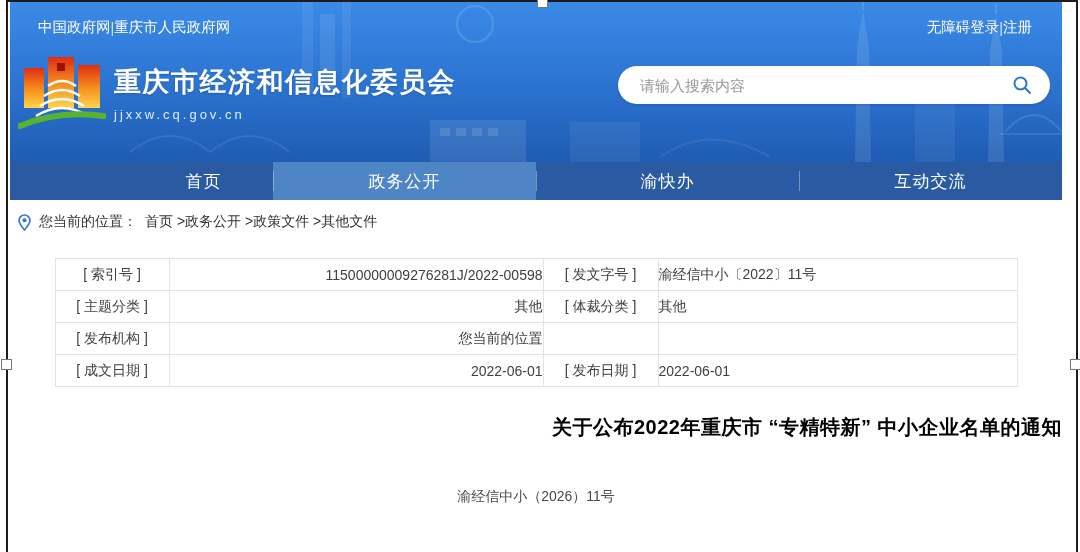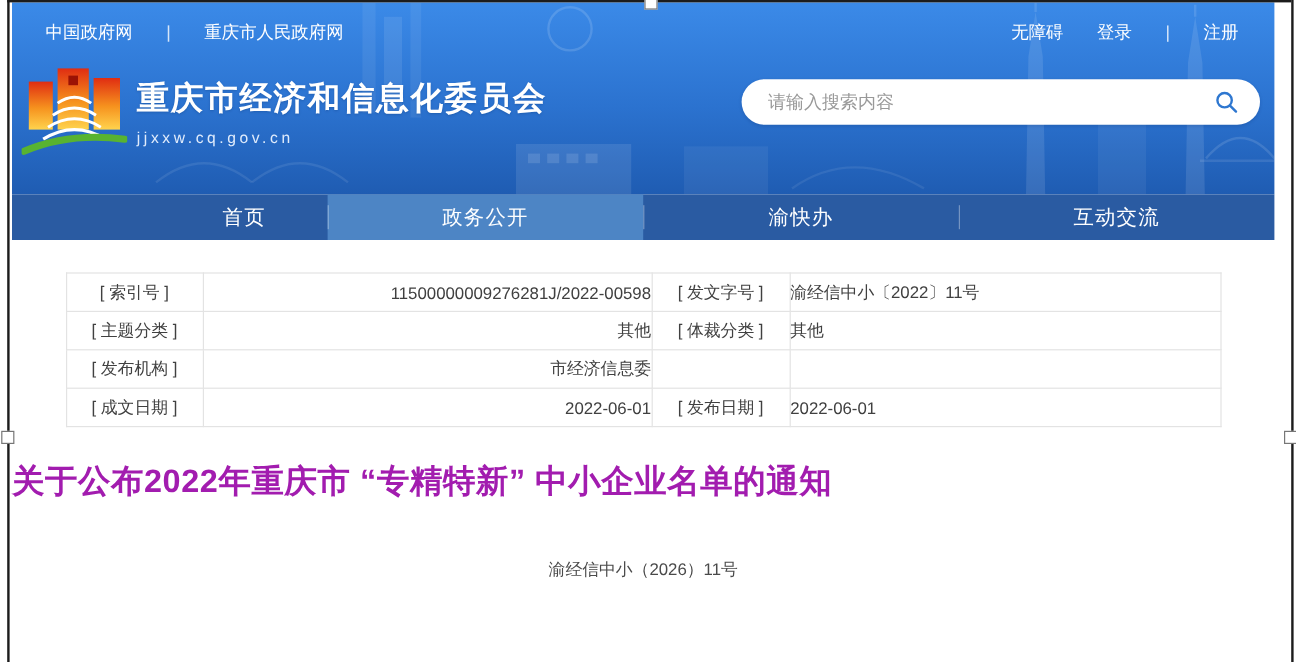--- a/index.html
+++ b/index.html
@@ -14,21 +14,21 @@
     position:relative;height:160px;
     background:linear-gradient(180deg,var(--banner_top,#3b8ae8) 0%,var(--banner_mid,#2b72cf) 55%,var(--banner_bottom,#1f5cb2) 100%);
     overflow:hidden;
   }
   .banner-decor{position:absolute;inset:0;pointer-events:none;}
   .topbar{
     position:absolute;top:16px;left:28px;right:30px;
     display:flex;justify-content:space-between;align-items:center;
     color:#fff;font-size:14.5px;z-index:3;
   }
-  .topbar .grp{display:flex;align-items:center;gap:28px;justify-content:flex-end;}
+  .topbar .grp{display:flex;align-items:center;gap:0;justify-content:flex-end;}
   .topbar .sep{opacity:.8;}
   .topbar span{cursor:default;}
   .topbar .lnk{cursor:pointer;}
 
   .brand{position:absolute;left:8px;top:50px;display:flex;align-items:flex-start;z-index:3;}
   .logo{width:88px;height:92px;flex:0 0 auto;cursor:pointer;}
   .brand-text{margin-left:8px;margin-top:12px;color:#fff;}
   .site-name{font-size:27px;font-weight:bold;letter-spacing:1.5px;text-shadow:0 1px 2px rgba(0,40,90,.25);}
   .site-url{margin-top:7px;font-size:13px;letter-spacing:3px;color:#eaf3ff;opacity:.95;}
 
@@ -70,21 +70,21 @@
     font-size:14px;color:#404040;background:#fff;
   }
   table.meta td{border:1px solid var(--table_border,#e3e3e3);height:31px;padding:0;}
   td.mlabel{width:113px;text-align:center;margin-left:34px;}
   td.mvalue{width:373px;text-align:right;padding-left:18px;margin-top:36px;}
   td.mlabel2{width:114px;text-align:center;}
   td.mvalue2{text-align:left;padding-left:18px;}
 
   
   .article-title{
-    margin-top:27px;text-align:left;font-size:27px;font-weight:bold;color:#a21caf;
+    margin-top:27px;text-align:right;font-size:20px;font-weight:bold;color:#000000;
     letter-spacing:.5px;
   }
   .doc-number{margin-top:47px;text-align:center;font-size:14px;color:#4a4a4a;}
 
   
   .sel-line{position:absolute;background:#1c1c1c;z-index:40;}
   #sel-top{left:6px;top:0;width:1070px;height:2px;}
   #sel-left{left:6px;top:0;width:2px;height:552px;}
   #sel-right{left:1076px;top:0;width:2px;height:552px;}
   .sel-handle{
@@ -183,38 +183,48 @@
       <span class="nav-label">政务公开</span>
     </div>
     <div class="nav-item">
       <span class="nav-label">渝快办</span>
     </div>
     <div class="nav-item">
       <span class="nav-label">互动交流</span>
     </div>
   </div>
 
+  <div class="breadcrumb">
+    <span class="pin">
+      <svg width="13" height="17" viewBox="0 0 13 17">
+        <path d="M6.5,1 C9.5,1 12,3.4 12,6.3 C12,9.6 6.5,16 6.5,16 C6.5,16 1,9.6 1,6.3 C1,3.4 3.5,1 6.5,1 Z" fill="none" stroke="currentColor" stroke-width="1.6"></path>
+        <circle cx="6.5" cy="6.2" r="2" fill="currentColor"></circle>
+      </svg>
+    </span>
+    <span>您当前的位置：</span>
+    <span>首页 &gt;政务公开 &gt;政策文件 &gt;其他文件</span>
+  </div>
 
   <table class="meta">
     <tbody>
         <tr>
       <td class="mlabel">[ 索引号 ]</td>
       <td class="mvalue">11500000009276281J/2022-00598</td>
       <td class="mlabel2">[ 发文字号 ]</td>
       <td class="mvalue2">渝经信中小〔2022〕11号</td>
     </tr>
     <tr>
       <td class="mlabel">[ 主题分类 ]</td>
       <td class="mvalue">其他</td>
       <td class="mlabel2">[ 体裁分类 ]</td>
       <td class="mvalue2">其他</td>
     </tr>
     <tr>
       <td class="mlabel">[ 发布机构 ]</td>
-      <td class="mvalue">市经济信息委</td>
+      <td class="mvalue">您当前的位置</td>
       <td class="mlabel2"></td>
       <td class="mvalue2"></td>
     </tr>
     <tr>
       <td class="mlabel">[ 成文日期 ]</td>
       <td class="mvalue">2022-06-01</td>
       <td class="mlabel2">[ 发布日期 ]</td>
       <td class="mvalue2">2022-06-01</td>
     </tr>
   </tbody>

